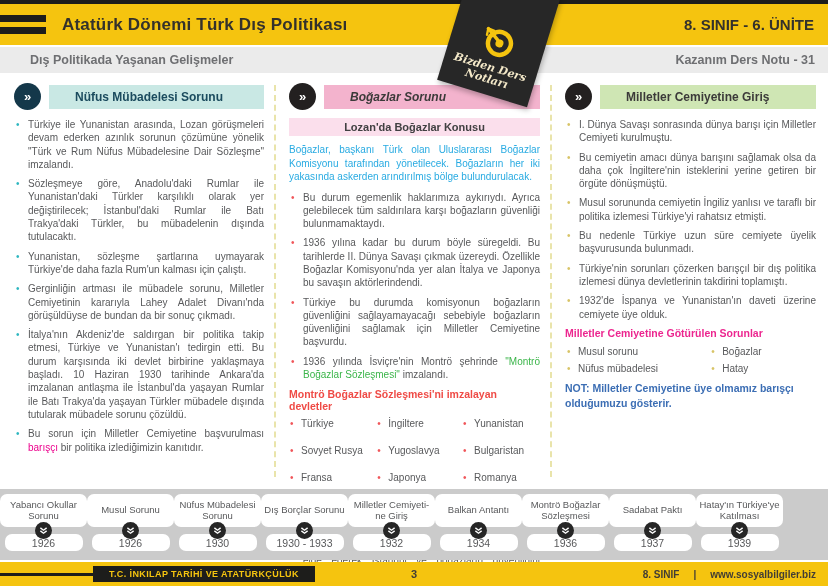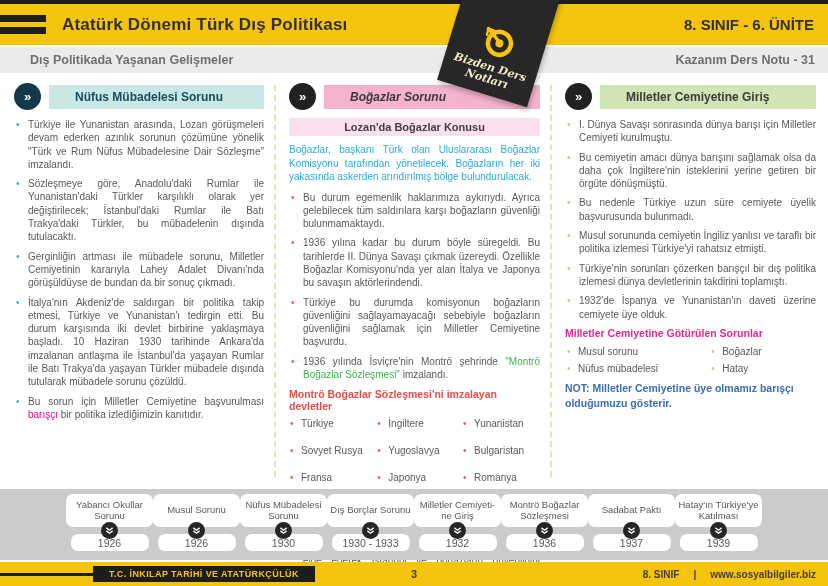--- a/index.html
+++ b/index.html
@@ -69,21 +69,21 @@
   .greenhead { color:#3BB54A; font-weight:bold; font-size:10.5px; margin:2px 0 6px; padding-left:6px; }
 
   .pinkhead { color:#EC268F; font-weight:bold; font-size:10.5px; margin:3px 0 7px; }
   .problems { display:grid; grid-template-columns:1.35fr 1fr; row-gap:6px; margin-bottom:7px; }
   .problems div { position:relative; padding-left:13px; font-size:10px; }
   .problems div::before { content:"•"; position:absolute; left:2px; color:#D8C467; }
   .note { color:#3C6EB4; font-weight:bold; font-size:10.5px; line-height:1.4; }
 
   
   .timeline { position:absolute; left:0; top:489px; width:828px; height:71px; background:#CBCBCB;
-              display:flex; justify-content:center; align-items:flex-start; padding-top:5px; }
+              display:flex; justify-content:flex-start; align-items:flex-start; padding-top:5px; }
   .titem { width:87px; display:flex; flex-direction:column; align-items:center; }
   .tlabel { background:#fff; border-radius:7px; width:87px; height:33px; display:flex; align-items:center;
             justify-content:center; text-align:center; font-size:9.5px; line-height:1.15;
             padding:2px 3px; position:relative; z-index:1; }
   .tcirc { width:17px; height:17px; border-radius:50%; background:#262626; margin:-5px 0; z-index:2;
            display:flex; align-items:center; justify-content:center; position:relative; }
   .tyear { background:#fff; border-radius:7px; width:78px; height:17px; display:flex; align-items:center;
            justify-content:center; font-size:10.5px; position:relative; z-index:1; }
 
   
@@ -129,20 +129,21 @@
 <div class="content">
 
   <div class="col1">
     <div class="colhead hc1">
       <span class="circ">»</span>
       <span class="bar">Nüfus Mübadelesi Sorunu</span>
     </div>
     <ul class="blist">
       <li>Türkiye ile Yunanistan arasında, Lozan görüşmeleri devam ederken azınlık sorunun çözümüne yönelik "Türk ve Rum Nüfus Mübadelesine Dair Sözleşme" imzalandı.</li>
       <li>Sözleşmeye göre, Anadolu'daki Rumlar ile Yunanistan'daki Türkler karşılıklı olarak yer değiştirilecek; İstanbul'daki Rumlar ile Batı Trakya'daki Türkler, bu mübadelenin dışında tutulacaktı.</li>
+      <li>Yunanistan, sözleşme şartlarına uymayarak Türkiye'de daha fazla Rum'un kalması için çalıştı.</li>
       <li>Gerginliğin artması ile mübadele sorunu, Milletler Cemiyetinin kararıyla Lahey Adalet Divanı'nda görüşüldüyse de bundan da bir sonuç çıkmadı.</li>
       <li>İtalya'nın Akdeniz'de saldırgan bir politika takip etmesi, Türkiye ve Yunanistan'ı tedirgin etti. Bu durum karşısında iki devlet birbirine yaklaşmaya başladı. 10 Haziran 1930 tarihinde Ankara'da imzalanan antlaşma ile İstanbul'da yaşayan Rumlar ile Batı Trakya'da yaşayan Türkler mübadele dışında tutularak mübadele sorunu çözüldü.</li>
       <li><span>Bu sorun için Milletler Cemiyetine başvurulması </span><span class="hl-pink">barışçı</span><span> bir politika izlediğimizin kanıtıdır.</span></li>
     </ul>
   </div>
 
   <div class="col2">
     <div class="colhead hc2">
       <span class="circ">»</span>
       <span class="bar">Boğazlar Sorunu</span>
@@ -176,22 +177,22 @@
   </div>
 
   <div class="col3">
     <div class="colhead hc3">
       <span class="circ">»</span>
       <span class="bar">Milletler Cemiyetine Giriş</span>
     </div>
     <ul class="blist">
       <li>I. Dünya Savaşı sonrasında dünya barışı için Milletler Cemiyeti kurulmuştu.</li>
       <li>Bu cemiyetin amacı dünya barışını sağlamak olsa da daha çok İngiltere'nin isteklerini yerine getiren bir örgüte dönüşmüştü.</li>
+      <li>Musul sorununda cemiyetin İngiliz yanlısı ve taraflı bir politika izlemesi Türkiye'yi rahatsız etmişti.</li>
       <li>Bu nedenle Türkiye uzun süre cemiyete üyelik başvurusunda bulunmadı.</li>
-      <li>Musul sorununda cemiyetin İngiliz yanlısı ve taraflı bir politika izlemesi Türkiye'yi rahatsız etmişti.</li>
       <li>Türkiye'nin sorunları çözerken barışçıl bir dış politika izlemesi dünya devletlerinin takdirini toplamıştı.</li>
       <li>1932'de İspanya ve Yunanistan'ın daveti üzerine cemiyete üye olduk.</li>
     </ul>
     <div class="pinkhead">Milletler Cemiyetine Götürülen Sorunlar</div>
     <div class="problems">
       <div>Musul sorunu</div>
       <div>Boğazlar</div>
       <div>Nüfus mübadelesi</div>
       <div>Hatay</div>
     </div>
@@ -244,20 +245,30 @@
     <div class="tlabel">Milletler Cemiyeti­ne Giriş</div>
     <div class="tcirc">
         <svg width="9" height="8" viewBox="0 0 10 9">
           <path d="M1.5 1 L5 3.6 L8.5 1" stroke="#fff" stroke-width="1.6" fill="none"></path>
           <path d="M1.5 4.4 L5 7 L8.5 4.4" stroke="#fff" stroke-width="1.6" fill="none"></path>
         </svg>
       </div>
     <div class="tyear">1932</div>
   </div>
   <div class="titem">
+    <div class="tlabel">Balkan Antantı</div>
+    <div class="tcirc">
+        <svg width="9" height="8" viewBox="0 0 10 9">
+          <path d="M1.5 1 L5 3.6 L8.5 1" stroke="#fff" stroke-width="1.6" fill="none"></path>
+          <path d="M1.5 4.4 L5 7 L8.5 4.4" stroke="#fff" stroke-width="1.6" fill="none"></path>
+        </svg>
+      </div>
+    <div class="tyear">1934</div>
+  </div>
+  <div class="titem">
     <div class="tlabel">Montrö Boğazlar Sözleşmesi</div>
     <div class="tcirc">
         <svg width="9" height="8" viewBox="0 0 10 9">
           <path d="M1.5 1 L5 3.6 L8.5 1" stroke="#fff" stroke-width="1.6" fill="none"></path>
           <path d="M1.5 4.4 L5 7 L8.5 4.4" stroke="#fff" stroke-width="1.6" fill="none"></path>
         </svg>
       </div>
     <div class="tyear">1936</div>
   </div>
   <div class="titem">

